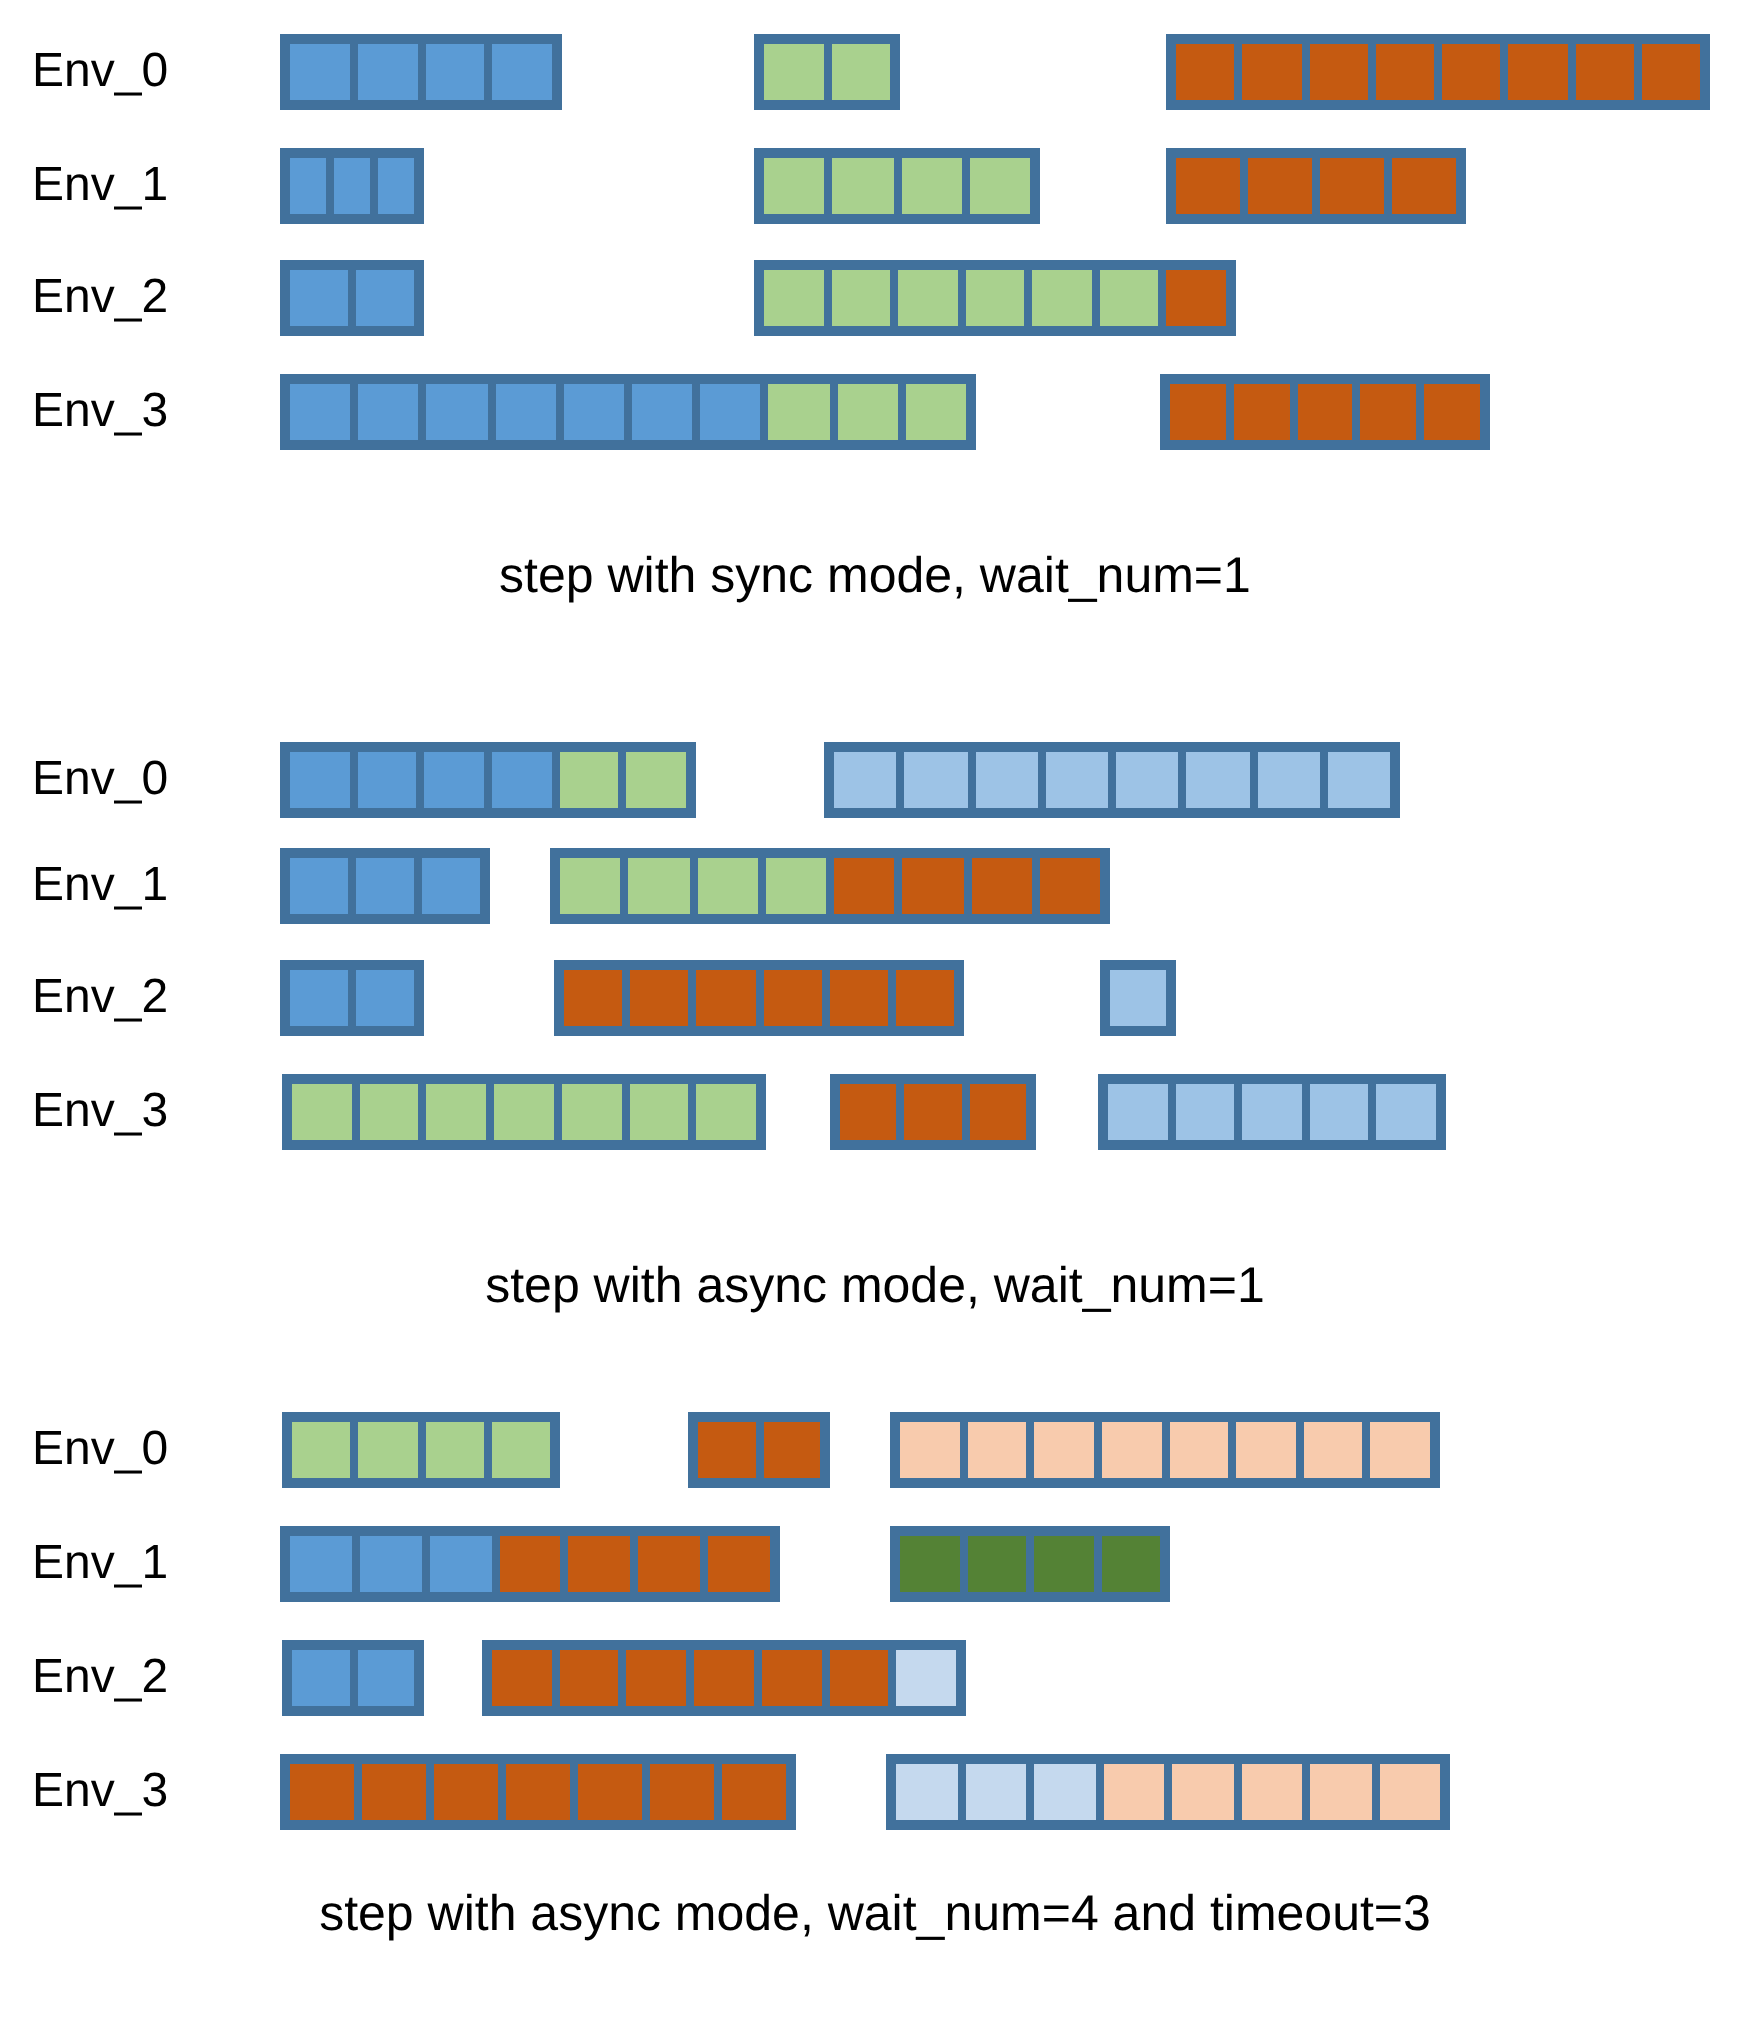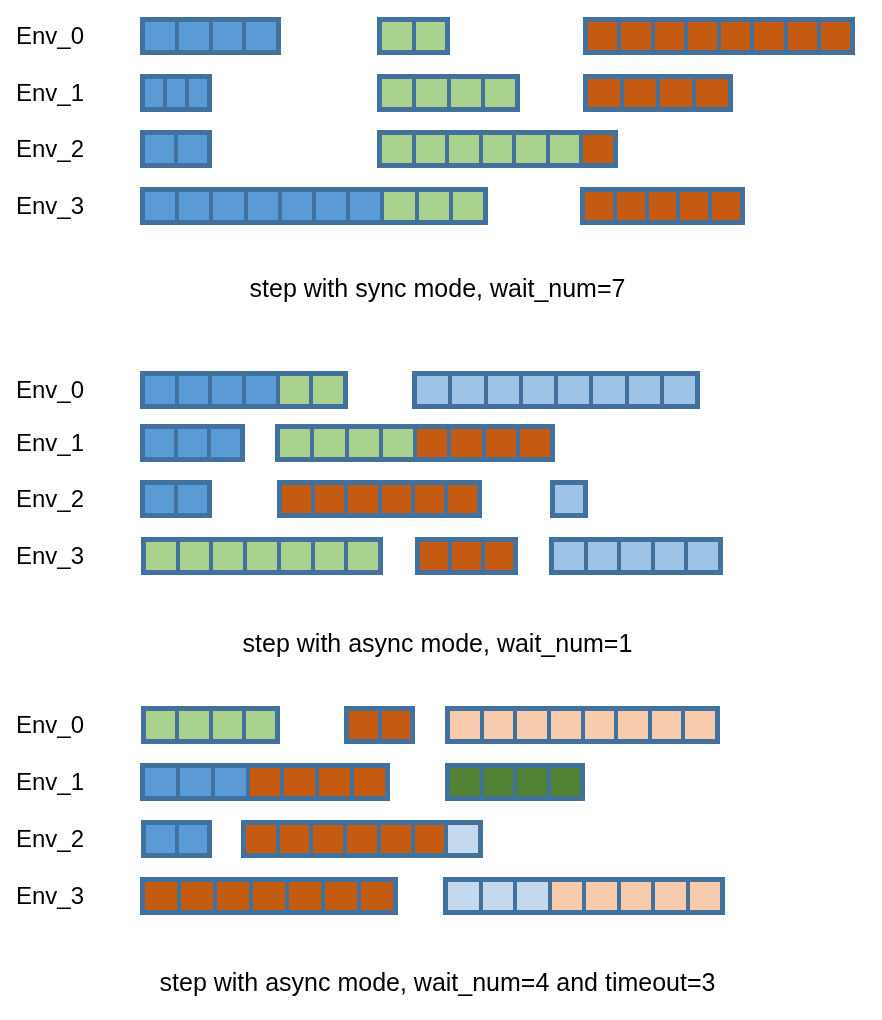--- a/index.html
+++ b/index.html
@@ -4,27 +4,27 @@
 <style>
   html,body{margin:0;padding:0;background:#ffffff;}
   body{font-family:"Liberation Sans", sans-serif;}
   #stage{position:relative;width:882px;height:1020px;background:#ffffff;overflow:hidden;}
   .env-label{position:absolute;left:16px;font-size:24px;color:#000;white-space:nowrap;}
   .block-group{position:absolute;height:38px;box-sizing:border-box;padding:5px;display:flex;gap:4px;}
   .block{flex:1 1 0;height:100%;}
   .caption{position:absolute;left:0;width:875px;text-align:center;font-size:25px;color:#000;white-space:nowrap;}
   .caption1{top:274px;}
   .caption2{top:629px;}
-  .caption3{top:968px;}
+  .caption3{top:943px;}
 </style>
 </head>
 <body>
 
 <div id="stage">
-  <div class="caption caption1">step with sync mode, wait_num=7</div>
+  <div class="caption caption1">step with sync mode, wait_num=1</div>
   <div class="caption caption2">step with async mode, wait_num=1</div>
   <div class="caption caption3">step with async mode, wait_num=4 and timeout=3</div>
 <div class="env-label" style="top: 22px;">Env_0</div>
     <div class="block-group" style="left: 140px; top: 17px; width: 141px; background: rgb(65, 113, 156);">
       <div class="block" style="background: rgb(91, 155, 213);"></div>
       <div class="block" style="background: rgb(91, 155, 213);"></div>
       <div class="block" style="background: rgb(91, 155, 213);"></div>
       <div class="block" style="background: rgb(91, 155, 213);"></div>
     </div>
     <div class="block-group" style="left: 377px; top: 17px; width: 73px; background: rgb(65, 113, 156);">

